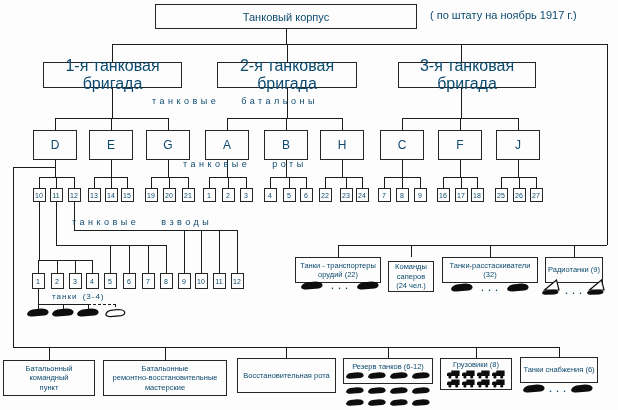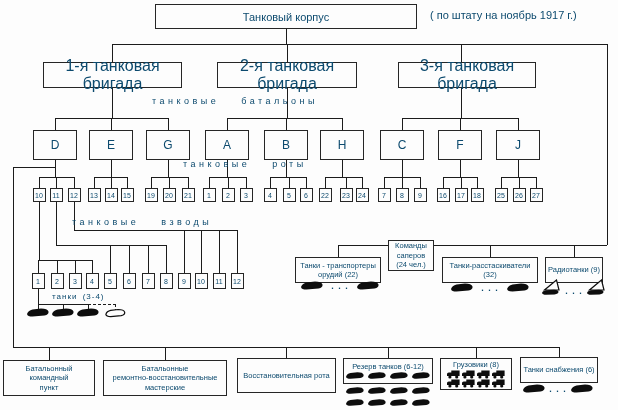--- a/index.html
+++ b/index.html
@@ -220,21 +220,21 @@
         <span class="icon">
           <svg width="21" height="10" viewBox="0 0 24 11">
             <path d="M1 7 Q2 3.5 6.5 2.5 L15 1.5 Q21.5 1.5 22.5 4.5 Q23 7.5 18.5 8.6 L6.5 9.6 Q1.5 9.6 1 7 Z" fill="#fdfdfd" stroke="#0d0d0d" stroke-width="1.4"></path>
           </svg>
         </span>
       </div>
       <div class="box multi" style="position: absolute; left: 295px; top: 257px; width: 86px; height: 26px;">
         <div>Танки - транспортеры</div>
         <div>орудий (22)</div>
       </div>
-      <div class="box multi" style="position: absolute; left: 388px; top: 240px; width: 46px; height: 31px;">
+      <div class="box multi" style="position: absolute; left: 388px; top: 261px; width: 46px; height: 31px;">
         <div>Команды</div>
         <div>саперов</div>
         <div>(24 чел.)</div>
       </div>
       <div class="box multi" style="position: absolute; left: 442px; top: 257px; width: 96px; height: 26px;">
         <div>Танки-расстаскиватели</div>
         <div>(32)</div>
       </div>
       <div class="box multi" style="position: absolute; left: 545px; top: 257px; width: 58px; height: 26px;">
         <div>Радиотанки (9)</div>

